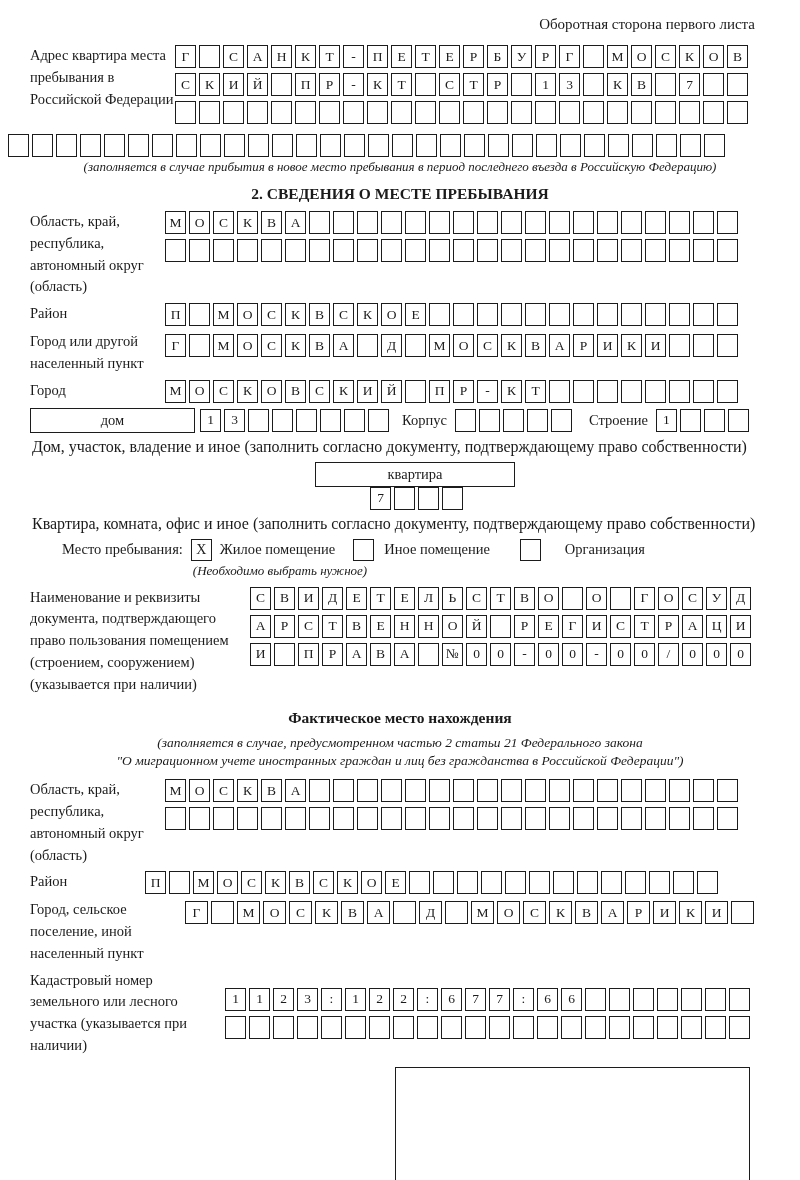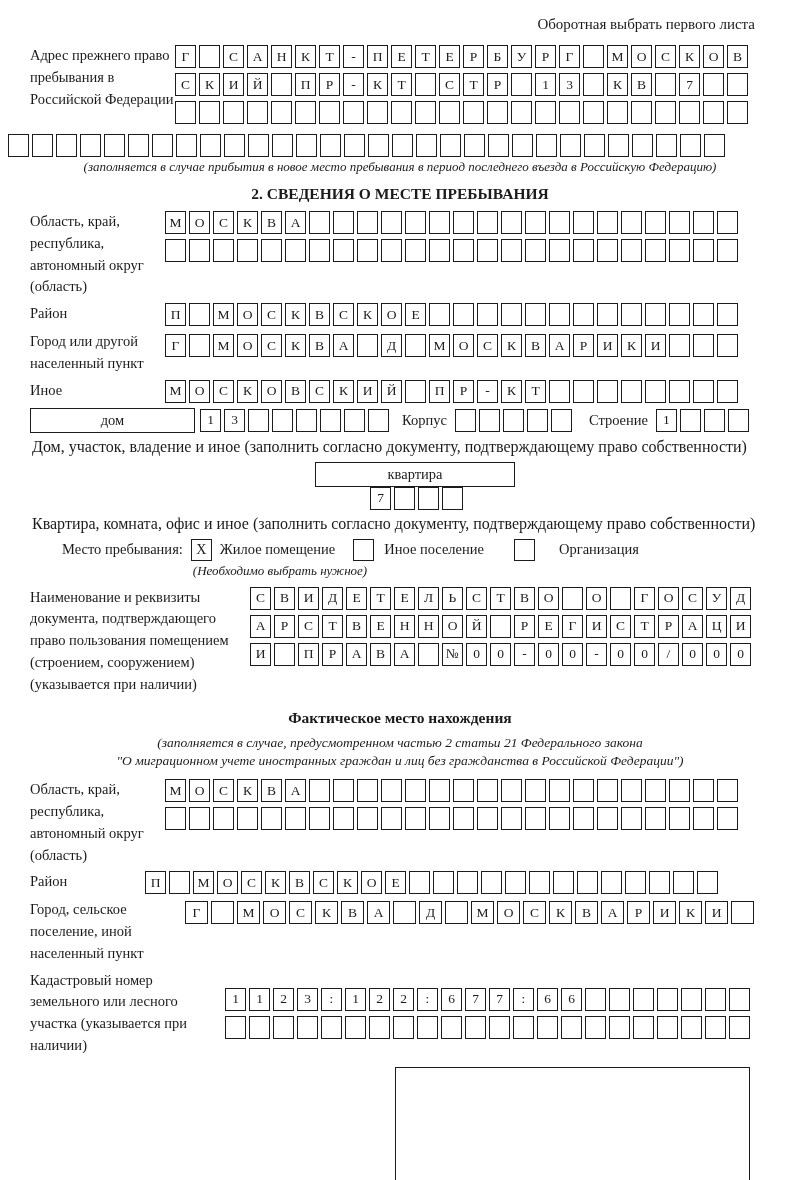--- a/index.html
+++ b/index.html
@@ -39,24 +39,24 @@
   .stamp-box{
     margin-left:395px; width:355px; height:172px; border:1.6px solid #1c1c1c; box-sizing:border-box;
   }
   .mt2{margin-top:2px;} 
 </style>
 </head>
 <body>
 
 <div class="page">
 
-  <div class="header-note">Оборотная выбрать первого листа</div>
+  <div class="header-note">Оборотная сторона первого листа</div>
 
   <div class="frow" style="margin-top:12px;">
-    <div class="flabel" style="width:145px;">Адрес прежнего право пребывания в Российской Федерации</div>
+    <div class="flabel" style="width:145px;">Адрес квартира места пребывания в Российской Федерации</div>
     <div class="rowstack">
       <div class="cells">
           <span class="cell">Г</span>
           <span class="cell"></span>
           <span class="cell">С</span>
           <span class="cell">А</span>
           <span class="cell">Н</span>
           <span class="cell">К</span>
           <span class="cell">Т</span>
           <span class="cell">-</span>
@@ -279,21 +279,21 @@
         <span class="cell">И</span>
         <span class="cell">К</span>
         <span class="cell">И</span>
         <span class="cell"></span>
         <span class="cell"></span>
         <span class="cell"></span>
       </div>
   </div>
 
   <div class="frow">
-    <div class="flabel" style="width:135px;">Иное</div>
+    <div class="flabel" style="width:135px;">Город</div>
     <div class="cells">
         <span class="cell">М</span>
         <span class="cell">О</span>
         <span class="cell">С</span>
         <span class="cell">К</span>
         <span class="cell">О</span>
         <span class="cell">В</span>
         <span class="cell">С</span>
         <span class="cell">К</span>
         <span class="cell">И</span>
@@ -354,21 +354,21 @@
         <span class="cell"></span>
       </div>
   </div>
   <div class="caption-left">Квартира, комната, офис и иное (заполнить согласно документу, подтверждающему право собственности)</div>
 
   <div class="frow" style="align-items:center; margin-bottom:2px;margin-left:32px;">
     <div class="opt-label">Место пребывания:</div>
     <div class="sq" style="margin-left:8px;">X</div>
     <div class="opt-label" style="margin-left:8px;">Жилое помещение</div>
     <div class="sq" style="margin-left:18px;"></div>
-    <div class="opt-label" style="margin-left:10px;">Иное поселение</div>
+    <div class="opt-label" style="margin-left:10px;">Иное помещение</div>
     <div class="sq" style="margin-left:30px;"></div>
     <div class="opt-label" style="margin-left:24px;">Организация</div>
   </div>
   <div class="caption" style="width:500px; margin:0 0 8px 30px;">(Необходимо выбрать нужное)</div>
 
   <div class="frow">
     <div class="flabel" style="width:220px;">Наименование и реквизиты документа, подтверждающего право пользования помещением (строением, сооружением) (указывается при наличии)</div>
     <div class="rowstack">
       <div class="cells">
           <span class="cell">С</span>

